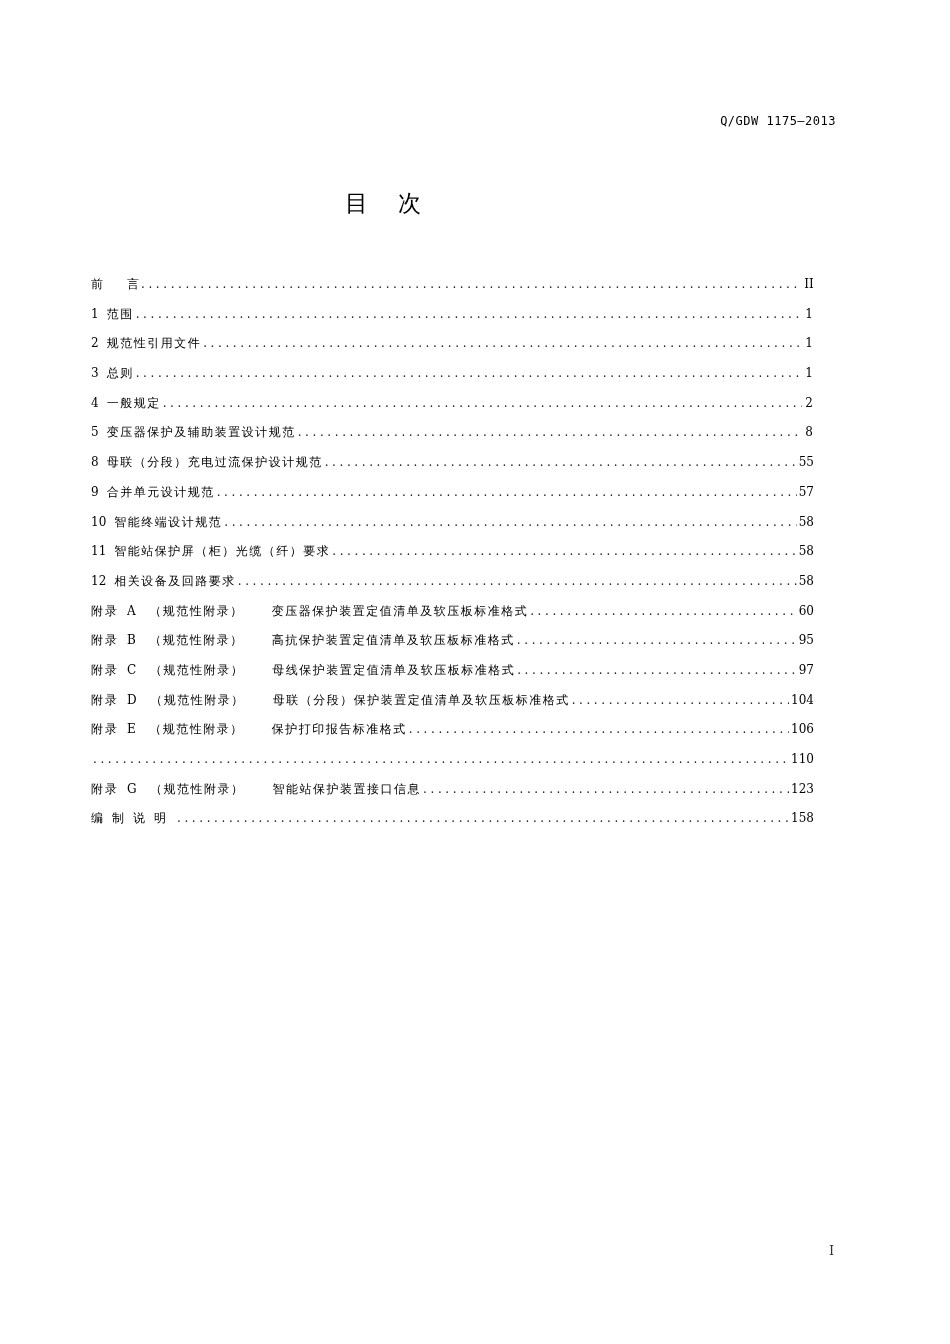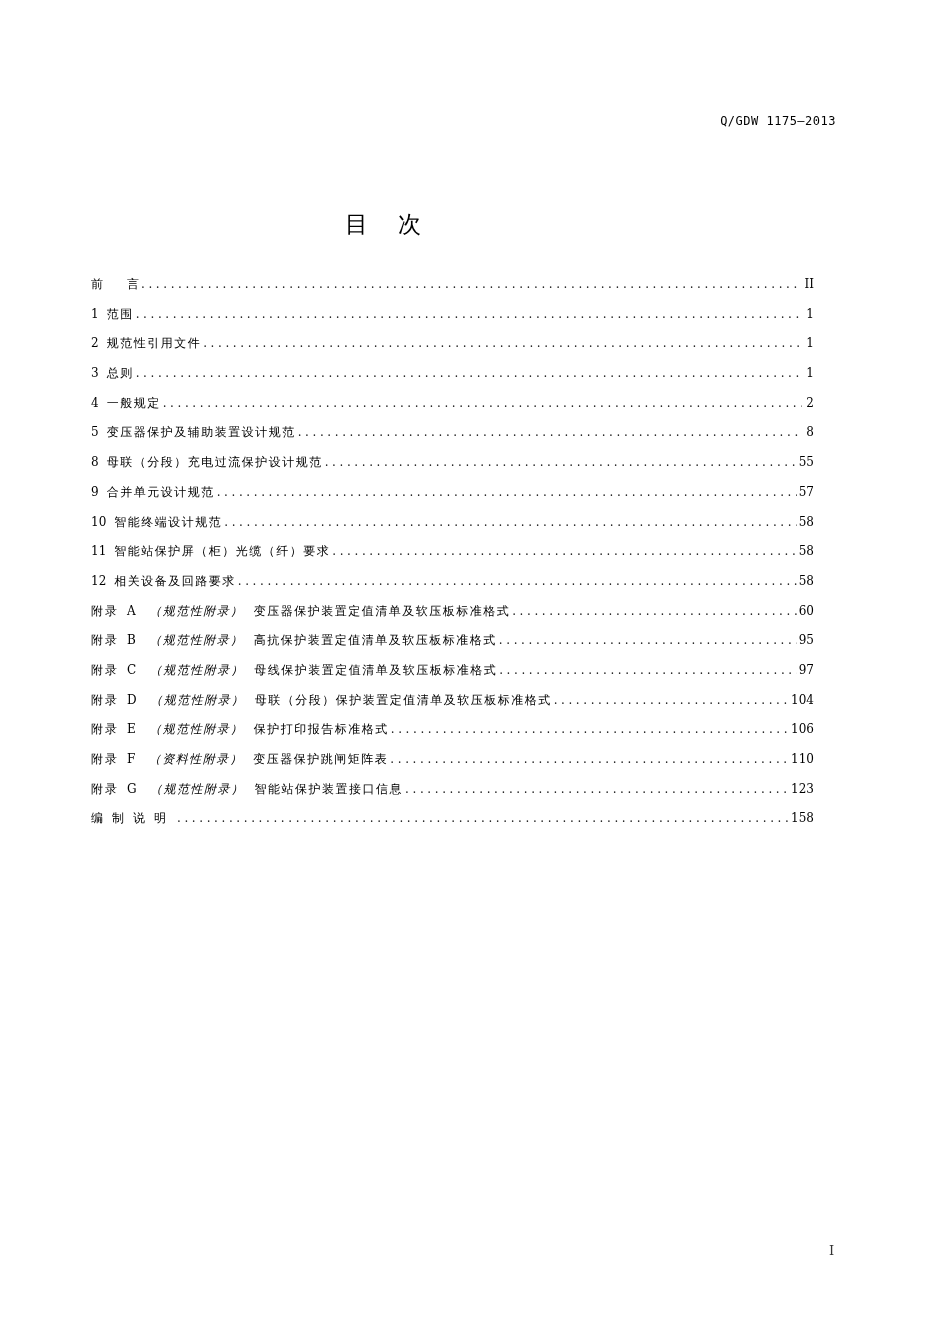--- a/index.html
+++ b/index.html
@@ -2,45 +2,45 @@
 <html><head>
 <meta charset="utf-8">
 <style>
   html, body { margin: 0; padding: 0; background: #ffffff; }
   body { width: 950px; height: 1344px; position: relative; overflow: hidden; color: #000; }
   .header-code {
     position: absolute; top: 114px; right: 114px;
     font-family: "DejaVu Sans Mono", monospace; font-size: 12px; letter-spacing: 0.5px;
   }
   .title {
-    position: absolute; top: 209px; left: 0; width: 766px; text-align: center;
+    position: absolute; top: 188px; left: 0; width: 766px; text-align: center;
     font-family: "DejaVu Sans", sans-serif; font-size: 23px;
   }
   .title .ch { display: inline-block; margin: 0 15px; }
   .toc {
     position: absolute; top: 274px; left: 91px; width: 723px;
     font-family: "DejaVu Serif", serif; font-size: 12px;
   }
   .toc-row {
     display: flex; align-items: baseline; height: 29.7px; line-height: 20px;
     white-space: nowrap; overflow: hidden;
   }
   .toc-label { flex: 0 0 auto; letter-spacing: 1.5px; }
   .toc-label .num { margin-right: 8px; letter-spacing: 0; }
   .toc-label .app-prefix { letter-spacing: 2px; font-family: Liberation Mono, monospace; }
   .toc-label .app-letter { margin: 0 12px 0 8px; }
-  .toc-label .app-type { margin-right: 10px; font-style: italic; }
+  .toc-label .app-type { margin-right: 28px; }
   .toc-dots {
     flex: 1 1 auto; overflow: hidden; white-space: nowrap;
     letter-spacing: 3.6px; margin: 0 2px; color: #222;
   }
   .toc-dots::before {
     content: "....................................................................................................................................................";
   }
-  .toc-page { flex: 0 0 auto; text-align: right; min-width: 10px; }
+  .toc-page { flex: 0 0 auto; text-align: center; min-width: 10px; }
   .spaced { letter-spacing: 9px; }
   .page-number {
     position: absolute; top: 1243px; left: 829px;
     font-family: "DejaVu Serif", serif; font-size: 13px; color: #333;
   }
 </style>
 </head>
 <body>
 
 <div class="header-code">Q/GDW  1175—2013</div>
@@ -143,21 +143,20 @@
     <span class="toc-page">104</span>
   </div>
 
   <div class="toc-row">
     <span class="toc-label"><span class="app-prefix">附录</span><span class="app-letter">E</span><span class="app-type">（规范性附录）</span><span>保护打印报告标准格式</span></span>
     <span class="toc-dots"></span>
     <span class="toc-page">106</span>
   </div>
 
   <div class="toc-row">
-    <span class="toc-label"><span class="app-prefix">附录</span><span class="app-letter">F</span><span class="app-type">（资料性附录）</span><span>变压器保护跳闸矩阵表</span></span>
     <span class="toc-dots"></span>
     <span class="toc-page">110</span>
   </div>
 
   <div class="toc-row">
     <span class="toc-label"><span class="app-prefix">附录</span><span class="app-letter">G</span><span class="app-type">（规范性附录）</span><span>智能站保护装置接口信息</span></span>
     <span class="toc-dots"></span>
     <span class="toc-page">123</span>
   </div>
 

